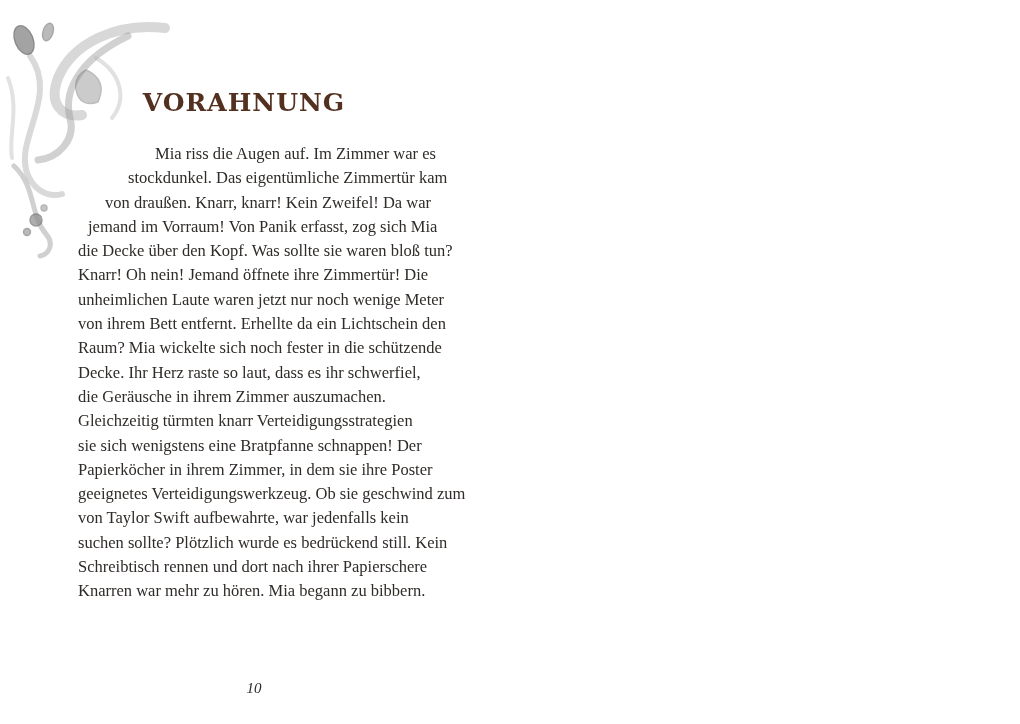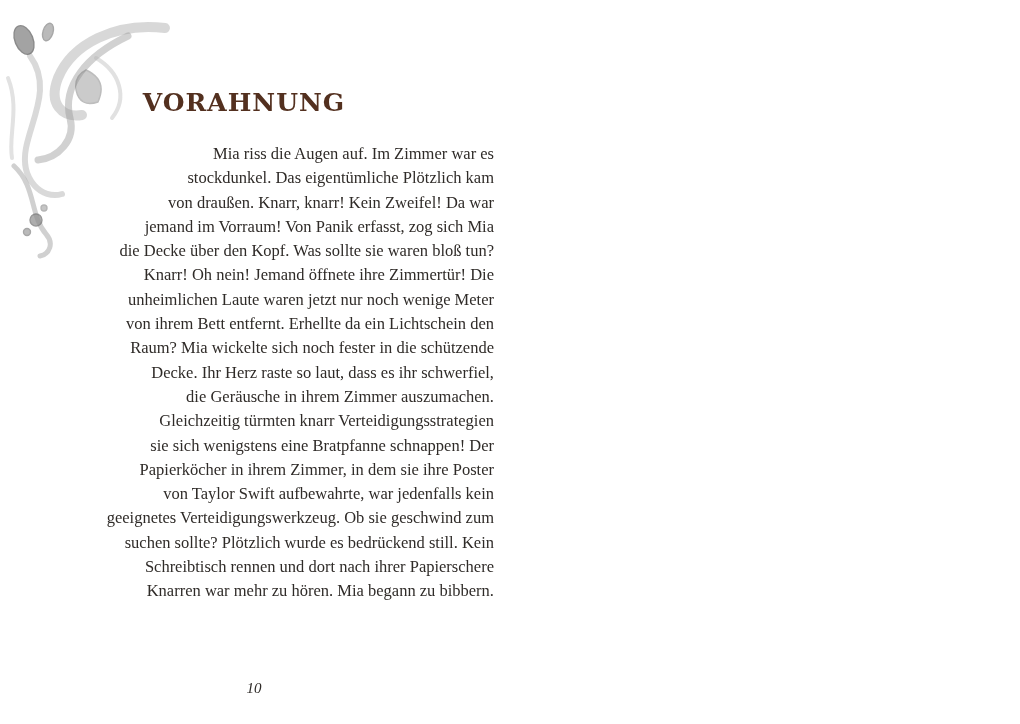--- a/index.html
+++ b/index.html
@@ -35,21 +35,20 @@
     font-family: "DejaVu Serif", serif;
     font-weight: 700;
     font-size: 25px;
     letter-spacing: 1px;
     color: var(--title-color, #53301f);
   }
   .body-text .line {
     font-size: 16.5px;
     line-height: 24.3px;
     white-space: nowrap;
-    text-align: right;
   }
   .left-body {
     position: absolute;
     left: 78px;
     top: 124px;
     width: 416px;
   }
   
   .left-body .line:nth-child(1) { padding-left: 77px; }
   .left-body .line:nth-child(2) { padding-left: 50px; }
@@ -90,35 +89,35 @@
         <circle cx="36" cy="202" r="6" opacity="0.7"></circle>
         <circle cx="27" cy="214" r="3.5" opacity="0.6"></circle>
         <circle cx="44" cy="190" r="3" opacity="0.5"></circle>
       </g>
     </svg>
 
     <h1 class="chapter-title">VORAHNUNG</h1>
 
     <div class="body-text left-body">
         <div class="line">Mia riss die Augen auf. Im Zimmer war es</div>
-        <div class="line">stockdunkel. Das eigentümliche Plötzlich kam</div>
+        <div class="line">stockdunkel. Das eigentümliche Zimmertür kam</div>
         <div class="line">von draußen. Knarr, knarr! Kein Zweifel! Da war</div>
         <div class="line">jemand im Vorraum! Von Panik erfasst, zog sich Mia</div>
         <div class="line">die Decke über den Kopf. Was sollte sie waren bloß tun?</div>
         <div class="line">Knarr! Oh nein! Jemand öffnete ihre Zimmertür! Die</div>
         <div class="line">unheimlichen Laute waren jetzt nur noch wenige Meter</div>
         <div class="line">von ihrem Bett entfernt. Erhellte da ein Lichtschein den</div>
         <div class="line">Raum? Mia wickelte sich noch fester in die schützende</div>
         <div class="line">Decke. Ihr Herz raste so laut, dass es ihr schwerfiel,</div>
         <div class="line">die Geräusche in ihrem Zimmer auszumachen.</div>
         <div class="line">Gleichzeitig türmten knarr Verteidigungsstrategien</div>
         <div class="line">sie sich wenigstens eine Bratpfanne schnappen! Der</div>
         <div class="line">Papierköcher in ihrem Zimmer, in dem sie ihre Poster</div>
+        <div class="line">geeignetes Verteidigungswerkzeug. Ob sie geschwind zum</div>
         <div class="line">von Taylor Swift aufbewahrte, war jedenfalls kein</div>
-        <div class="line">geeignetes Verteidigungswerkzeug. Ob sie geschwind zum</div>
         <div class="line">suchen sollte? Plötzlich wurde es bedrückend still. Kein</div>
         <div class="line">Schreibtisch rennen und dort nach ihrer Papierschere</div>
         <div class="line">Knarren war mehr zu hören. Mia begann zu bibbern.</div>
       </div>
 
     <div class="page-number left">10</div>
   </div>
 
   <div class="page" style="left:510px; width:510px;">
 

